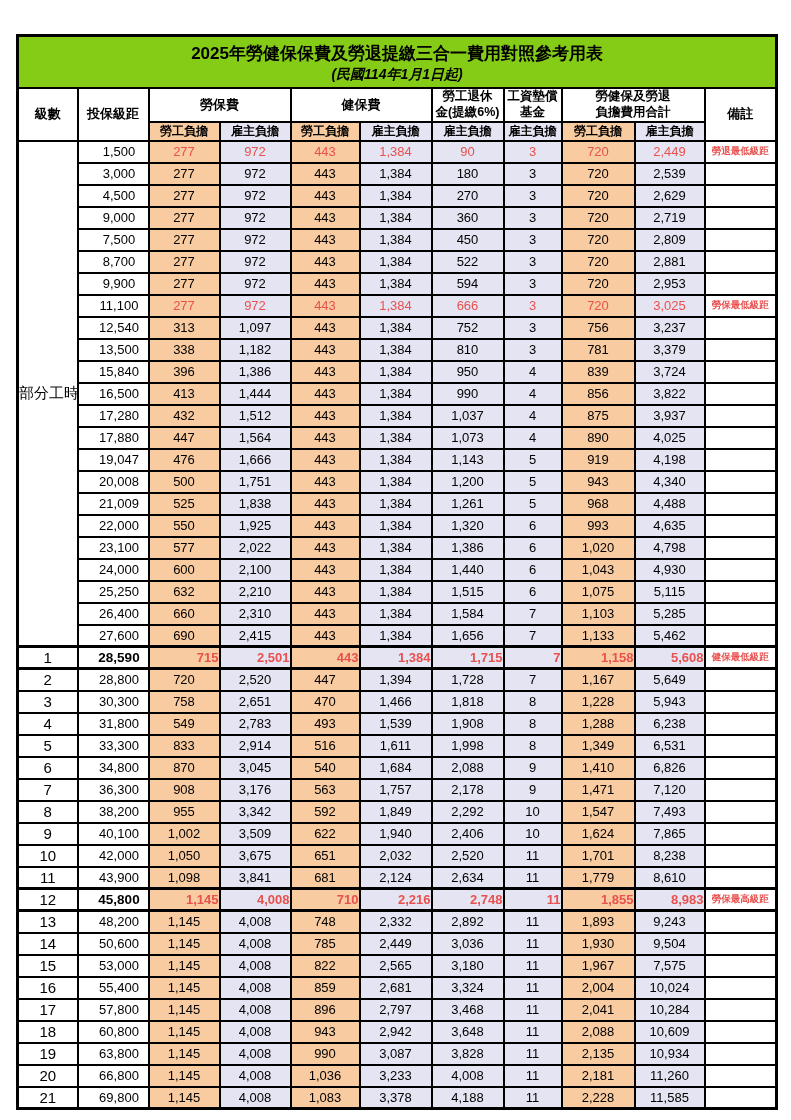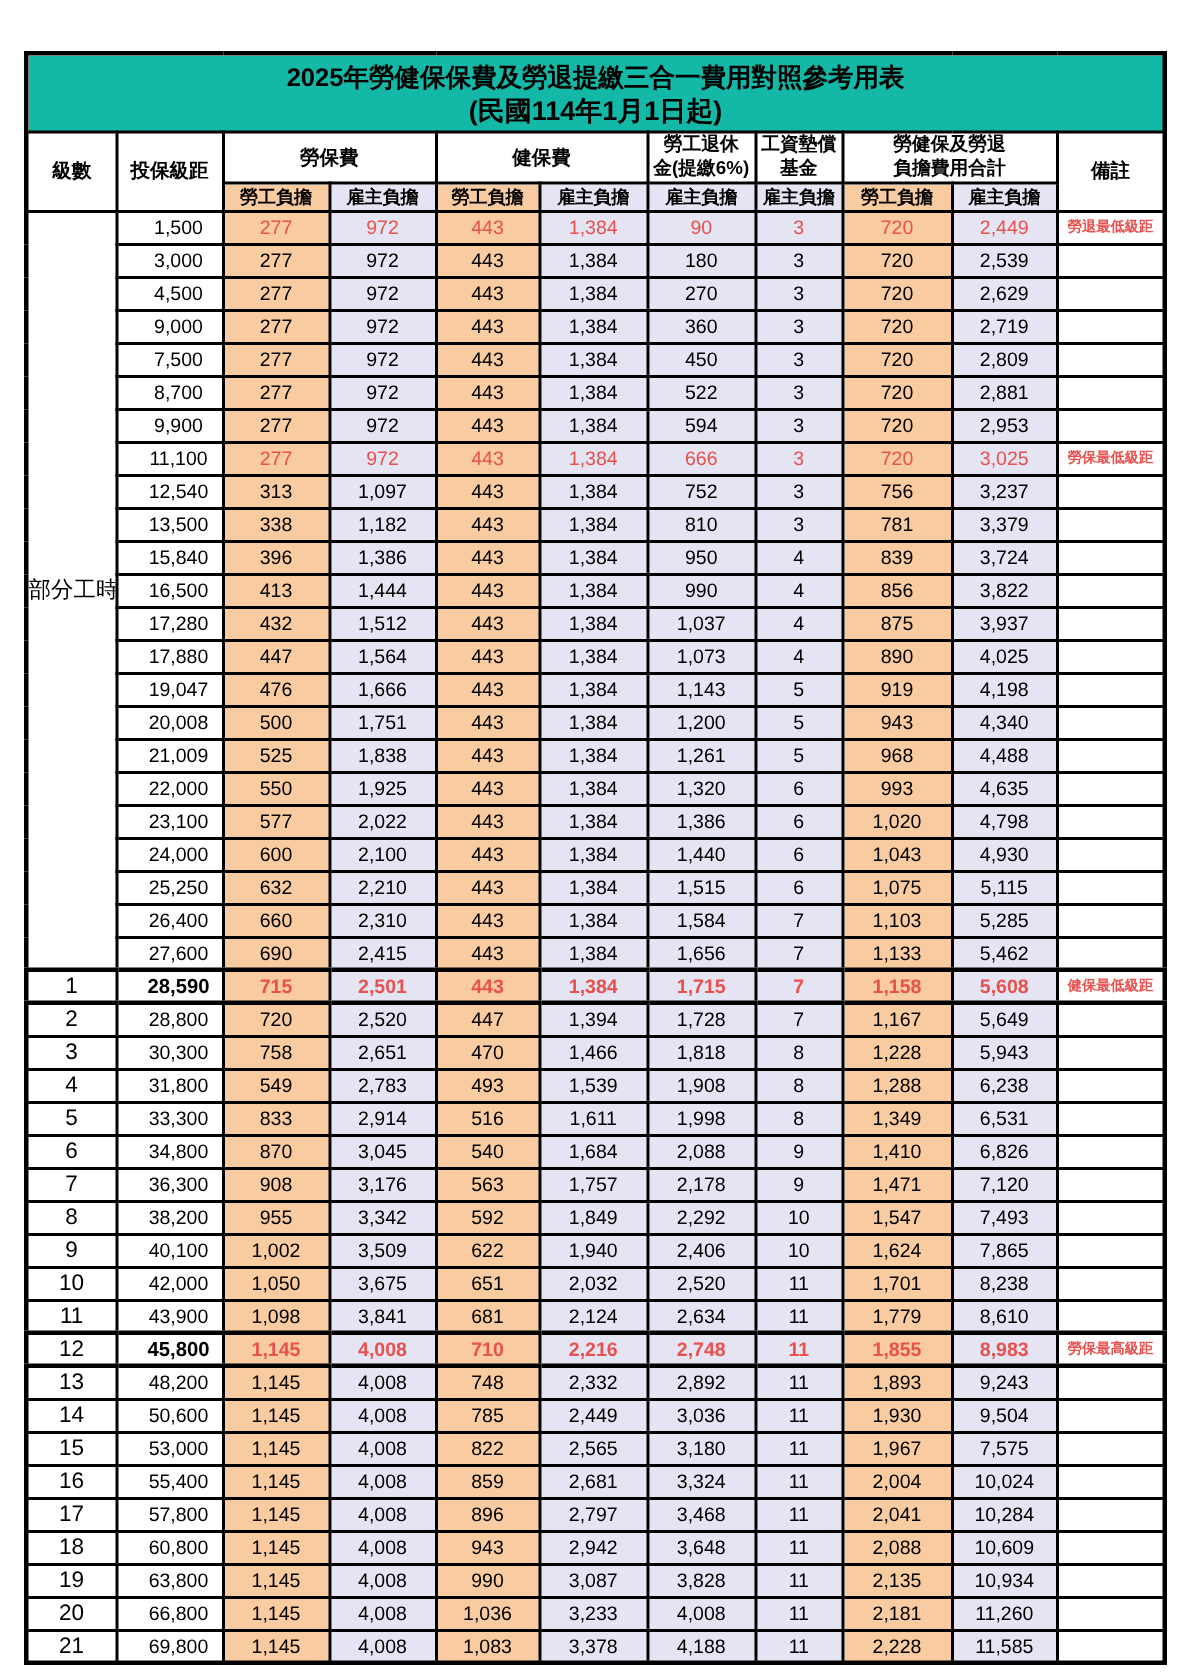--- a/index.html
+++ b/index.html
@@ -24,36 +24,36 @@
   col.c-he{width:69px;}     col.c-hr{width:72px;}
   col.c-pe{width:72px;}     col.c-fe{width:58px;}
   col.c-te{width:73px;}     col.c-tr{width:70px;}
   col.c-note{width:72px;}
   th,td{
     border:2px solid var(--border);
     text-align:center;vertical-align:middle;
     padding:0;white-space:nowrap;overflow:hidden;
     font-size:13px;font-weight:400;
   }
-  .title-cell{height:52px;background:#14b8a6;border-bottom:2px solid var(--border);}
+  .title-cell{height:52px;background:#84cc16;border-bottom:2px solid var(--border);}
   .title-cell .t1{font-size:17px;font-weight:700;line-height:1.5;}
-  .title-cell .t2{font-size:18px;font-weight:700;line-height:1.1;}
+  .title-cell .t2{font-size:14px;font-weight:700;line-height:1.1;font-style:italic;}
   tr.h-top th{height:34px;font-size:13px;font-weight:600;background:#fff;}
   tr.h-top th.two div{line-height:1.25;font-size:12.5px;}
   tr.h-sub th{height:19px;font-size:12px;font-weight:600;}
   tbody td{height:22px;}
   td.emp,th.emp{background:var(--emp-bg);}
   td.er,th.er{background:var(--er-bg);}
   td.level{font-size:15px;}
   td.bracket{font-size:13px;padding-left:12px;}
   td.note{font-size:9.5px;font-weight:700;color:var(--red);padding:0 1px;}
   tr.hl td.num{color:var(--red);}
   tr.key td{border-top:3px solid var(--border);border-bottom:3px solid var(--border);}
   tr.key td.bracket{font-weight:700;font-size:13.5px;}
-  tr.key td.num{font-weight:600;}
+  tr.key td.num{font-weight:600;text-align:right;}
 </style>
 </head>
 <body>
 
 <table>
   <colgroup>
     <col class="c-level">
       <col class="c-bracket">
     <col class="c-le">
       <col class="c-lr">

